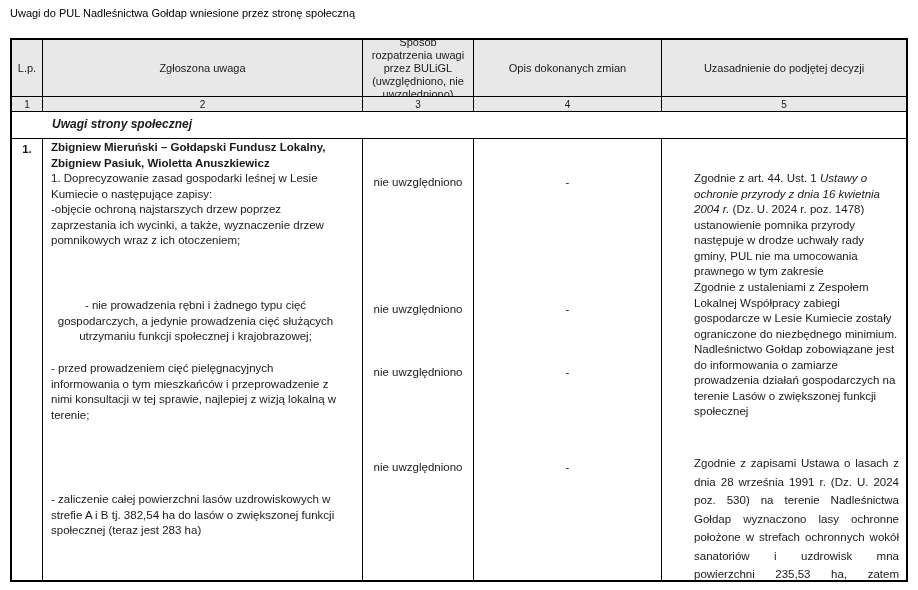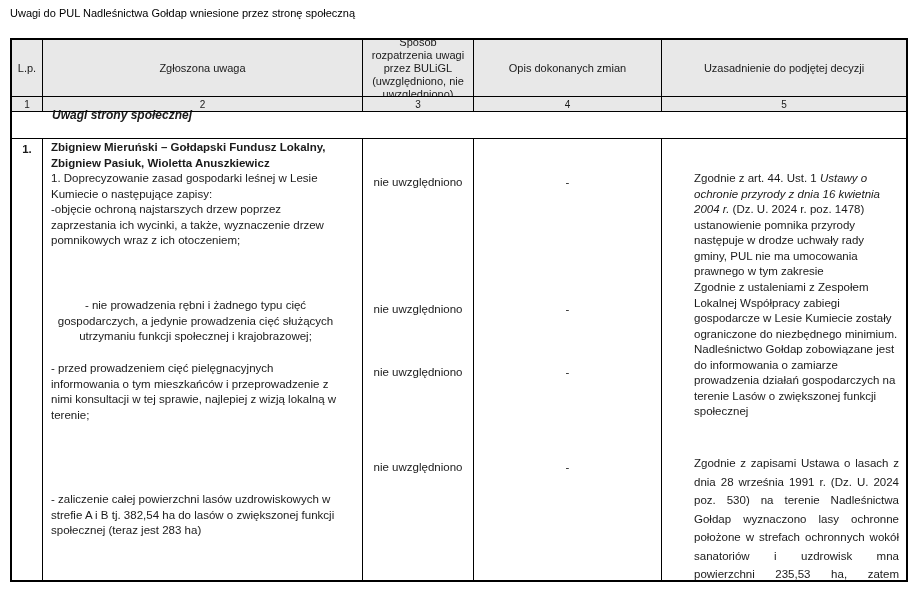--- a/index.html
+++ b/index.html
@@ -57,21 +57,21 @@
     display: flex;
     align-items: center;
     justify-content: center;
     font-size: 10px;
     line-height: 11px;
   }
   .section-row {
     grid-column: 1 / -1;
     display: flex;
     align-items: flex-end;
-    padding: 0 0 16px 40px;
+    padding: 0 0 7px 40px;
     font-weight: bold;
     font-style: italic;
     font-size: 12px;
     box-sizing: border-box;
     border-bottom: 1px solid #000;
   }
   .body-cell {
     position: relative;
     box-sizing: border-box;
     border-right: 1px solid #000;

